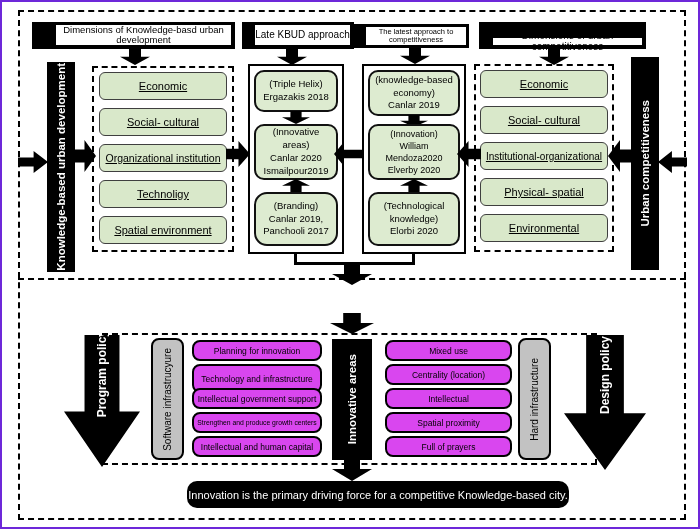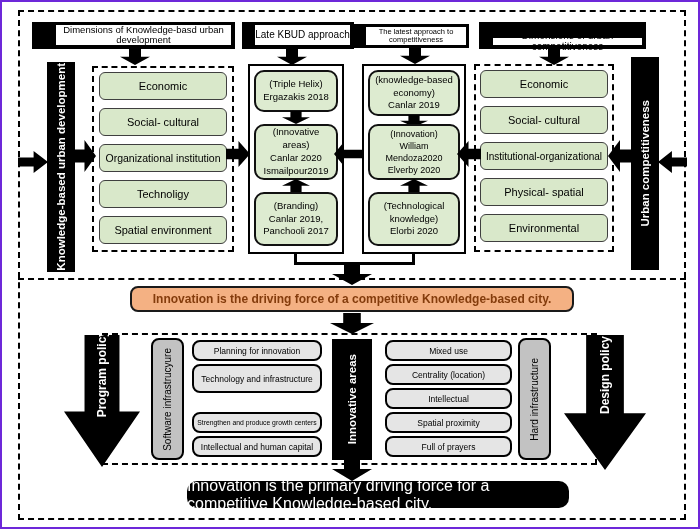--- a/index.html
+++ b/index.html
@@ -4,40 +4,40 @@
 <style>
   html,body{margin:0;padding:0;background:#e8e8e8;font-family:"Liberation Sans",sans-serif;}
   #stage{position:relative;width:700px;height:529px;background:#ffffff;border:2px solid #6d28d9;box-sizing:border-box;overflow:hidden;color:#000;}
   .abs{position:absolute;box-sizing:border-box;}
   .dashed{border:2px dashed #000;}
   .hline-dash{border-top:2px dashed #000;}
   
   .hdr{background:#000;display:flex;align-items:stretch;}
   .hdr .inner{background:#fff;flex:1;display:flex;align-items:center;justify-content:center;text-align:center;line-height:1.05;}
   
-  .gbox{background:#d9e8ca;border:1.5px solid #3f3f3f;border-radius:6px;display:flex;align-items:center;justify-content:center;font-size:11px;text-align:center;}
+  .gbox{background:#d9e8ca;border:1.5px solid #3f3f3f;border-radius:6px;display:flex;align-items:center;justify-content:center;font-size:11px;text-align:center;text-decoration:underline;}
   
   .mcol{border:2.5px solid #000;background:#fff;}
   .mgbox{background:#ddebd0;border:2px solid #111;border-radius:10px;display:flex;align-items:center;justify-content:center;text-align:center;font-size:9.5px;line-height:1.35;white-space:pre-line;padding:3px;}
   
-  .wbox{background:#e5e5e5;border:2px solid #000;border-radius:8px;display:flex;align-items:center;justify-content:center;text-align:center;font-size:8.5px;}
+  .wbox{background:#d946ef;border:2px solid #000;border-radius:8px;display:flex;align-items:center;justify-content:center;text-align:center;font-size:8.5px;}
   .graybox{background:#c2c2c2;border:2px solid #000;border-radius:8px;display:flex;align-items:center;justify-content:center;}
   .blackbar{background:#000;color:#fff;display:flex;align-items:center;justify-content:center;}
   .vtext{writing-mode:vertical-rl;transform:rotate(180deg);white-space:nowrap;}
   .arrow{background:#000;}
   .a-down{clip-path:polygon(30% 0,70% 0,70% 48%,100% 48%,50% 100%,0 48%,30% 48%);}
   .a-up{clip-path:polygon(30% 100%,70% 100%,70% 52%,100% 52%,50% 0,0 52%,30% 52%);}
   .a-right{clip-path:polygon(0 30%,52% 30%,52% 0,100% 50%,52% 100%,52% 70%,0 70%);}
   .a-left{clip-path:polygon(100% 30%,48% 30%,48% 0,0 50%,48% 100%,48% 70%,100% 70%);}
   .a-both{clip-path:polygon(0 50%,26% 0,26% 32%,74% 32%,74% 0,100% 50%,74% 100%,74% 68%,26% 68%,26% 100%);}
   .line{background:#000;}
   .policy{background:#000;clip-path:polygon(27% 0,73% 0,73% 58%,100% 58%,50% 100%,0 58%,27% 58%);filter:drop-shadow(2px 2px 0 #9a9a9a);}
   .policy .lbl{position:absolute;left:27%;right:27%;top:2px;height:56%;display:flex;align-items:center;justify-content:center;color:#fff;font-size:12px;font-weight:600;}
   .orange{background:#f4b183;border:2px solid #1a1a1a;border-radius:8px;display:flex;align-items:center;justify-content:center;color:#843c0c;font-size:12px;font-weight:600;}
-  .bstmt{background:#000;border-radius:10px;display:flex;align-items:center;justify-content:center;color:#fff;font-size:16px;}
+  .bstmt{background:#000;border-radius:10px;display:flex;align-items:center;justify-content:center;color:#fff;font-size:11px;}
 </style>
 </head>
 <body>
 
 <div id="stage">
 
   <div class="abs dashed" style="left:16px;top:8px;width:668px;height:510px;"></div>
 
   <div class="abs hline-dash" style="left:16px;top:276px;width:668px;height:0;"></div>
 
@@ -84,21 +84,21 @@
   <div class="abs arrow a-right" style="left:224px;top:139px;width:24px;height:26px;"></div>
 
   <div class="abs mcol" style="left:246px;top:62px;width:96px;height:190px;"></div>
   <div class="abs mgbox" style="left:252px;top:68px;width:84px;height:42px;">(Triple Helix)
 Ergazakis 2018</div>
   <div class="abs arrow a-down" style="left:280px;top:109px;width:28px;height:13px;"></div>
   <div class="abs mgbox" style="left:252px;top:122px;width:84px;height:56px;">(Innovative areas)
 Canlar 2020
 Ismailpour2019</div>
   <div class="abs arrow a-up" style="left:280px;top:177px;width:28px;height:13px;"></div>
-  <div class="abs mgbox" style="left:252px;top:190px;width:84px;height:54px;">(Branding)
+  <div class="abs mgbox" style="left:252px;top:190px;width:84px;height:54px;border-radius:13px;">(Branding)
 Canlar 2019,
 Panchooli 2017</div>
 
   <div class="abs arrow a-both" style="left:332px;top:140px;width:38px;height:24px;"></div>
 
   <div class="abs mcol" style="left:360px;top:62px;width:104px;height:190px;"></div>
   <div class="abs mgbox" style="left:366px;top:68px;width:92px;height:46px;">(knowledge-based
 economy)
 Canlar 2019</div>
   <div class="abs arrow a-down" style="left:398px;top:113px;width:28px;height:12px;"></div>
@@ -117,36 +117,36 @@
   <div class="abs gbox" style="left:478px;top:104px;width:128px;height:28px;">Social- cultural</div>
   <div class="abs gbox" style="left:478px;top:140px;width:128px;height:28px;font-size:10px;">Institutional-organizational</div>
   <div class="abs gbox" style="left:478px;top:176px;width:128px;height:28px;">Physical- spatial</div>
   <div class="abs gbox" style="left:478px;top:212px;width:128px;height:28px;">Environmental</div>
 
   <div class="abs line" style="left:292px;top:252px;width:3px;height:11px;"></div>
   <div class="abs line" style="left:410px;top:252px;width:3px;height:11px;"></div>
   <div class="abs line" style="left:292px;top:260px;width:121px;height:3px;"></div>
   <div class="abs arrow a-down" style="left:330px;top:262px;width:40px;height:21px;"></div>
 
-  <div class="abs orange" style="left:128px;top:284px;width:444px;height:26px;">Innovation is the driving force of a competitive Knowledge-based city.</div>
 
   <div class="abs arrow a-down" style="left:328px;top:311px;width:44px;height:21px;"></div>
 
   <div class="abs policy" style="left:62px;top:333px;width:76px;height:132px;">
     <div class="lbl">
         <span class="vtext">Program policy</span>
       </div>
   </div>
 
   <div class="abs graybox" style="left:149px;top:336px;width:33px;height:122px;">
     <span class="vtext" style="font-size:10px;">Software infrastrucyure</span>
   </div>
 
   <div class="abs wbox" style="left:190px;top:338px;width:130px;height:21px;">Planning for innovation</div>
   <div class="abs wbox" style="left:190px;top:362px;width:130px;height:29px;">Technology and infrastructure</div>
+  <div class="abs wbox" style="left:190px;top:386px;width:130px;height:21px;">Intellectual government support</div>
   <div class="abs wbox" style="left:190px;top:410px;width:130px;height:21px;font-size:6.8px;">Strengthen and produce growth centers</div>
   <div class="abs wbox" style="left:190px;top:434px;width:130px;height:21px;">Intellectual and human capital</div>
 
   <div class="abs blackbar" style="left:330px;top:337px;width:40px;height:121px;">
     <span class="vtext" style="font-size:11.5px;font-weight:600;">Innovative areas</span>
   </div>
 
   <div class="abs wbox" style="left:383px;top:338px;width:127px;height:21px;">Mixed use</div>
   <div class="abs wbox" style="left:383px;top:362px;width:127px;height:21px;">Centrality (location)</div>
   <div class="abs wbox" style="left:383px;top:386px;width:127px;height:21px;">Intellectual</div>

